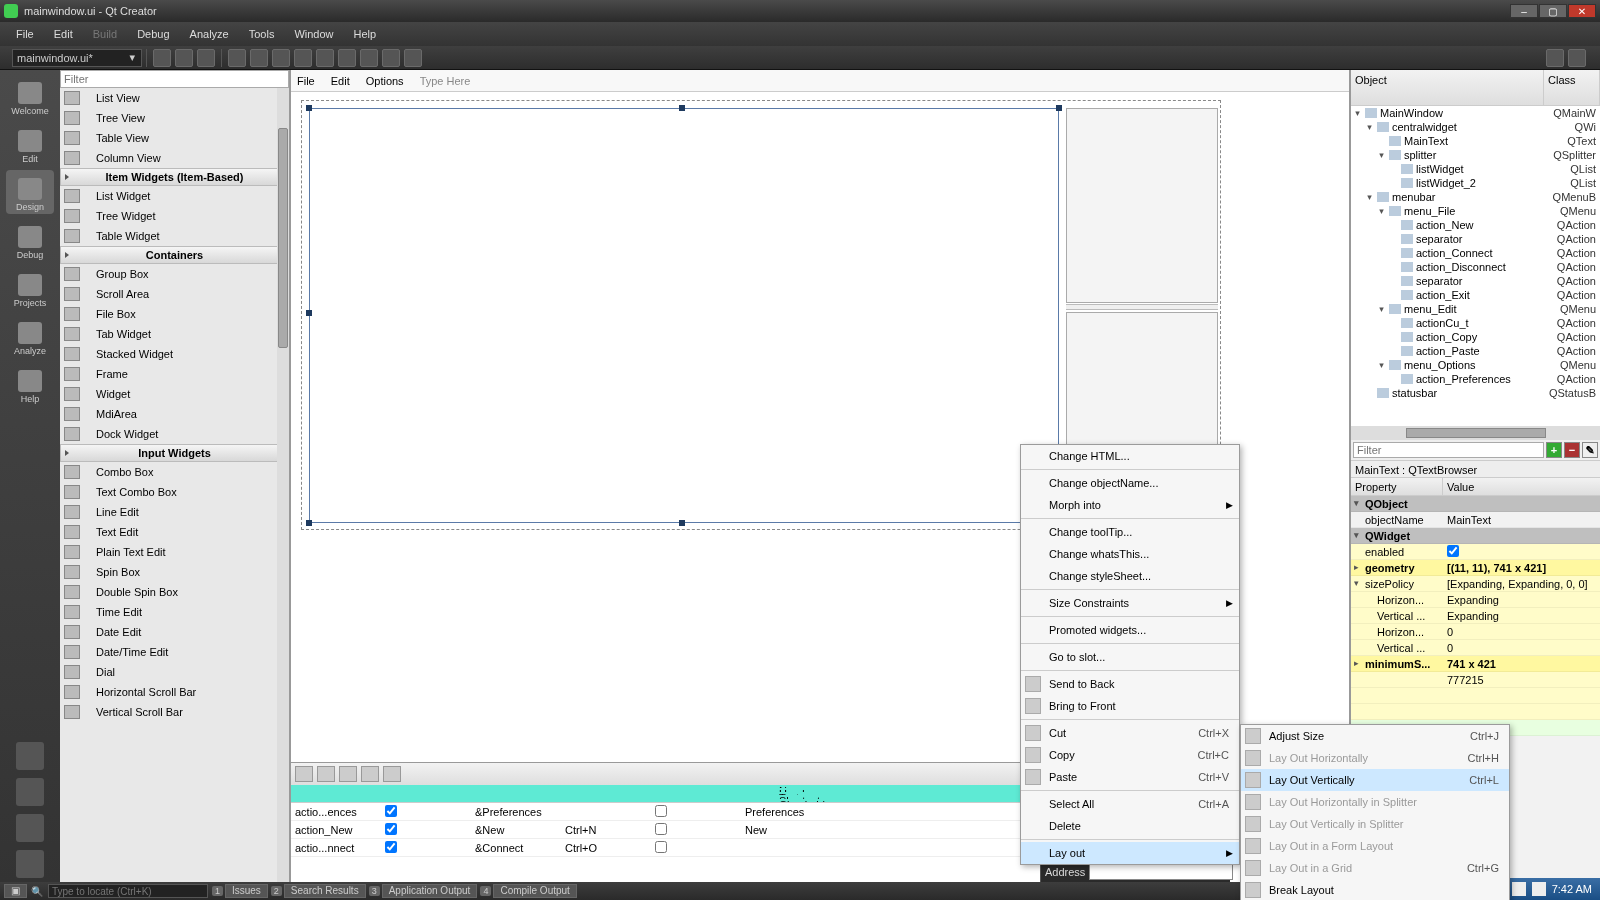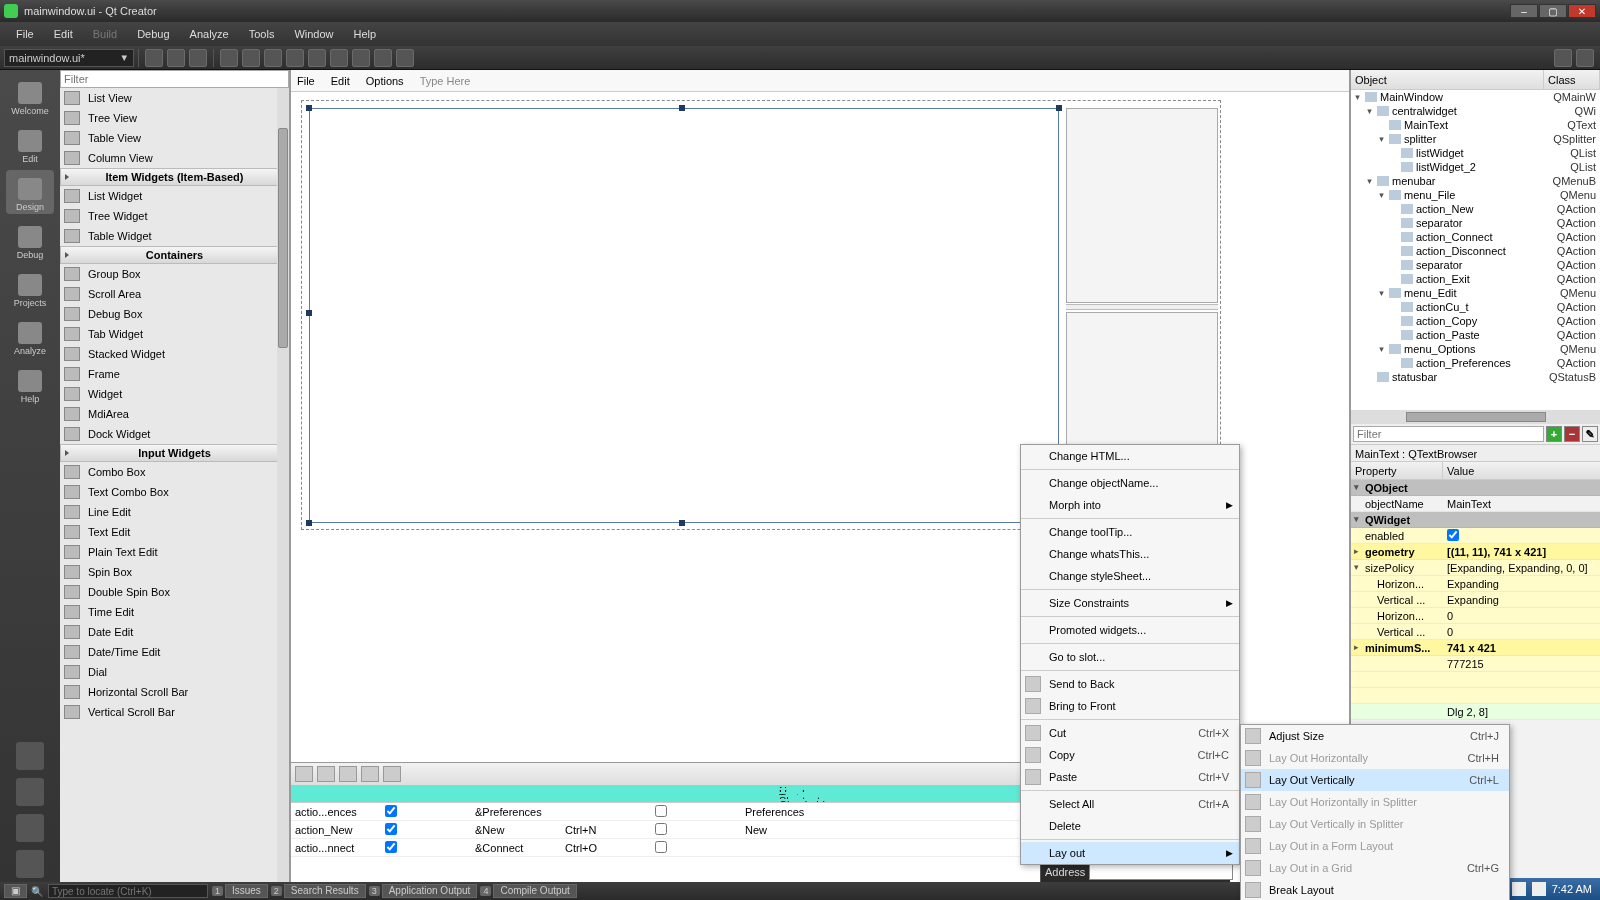--- a/index.html
+++ b/index.html
@@ -5,41 +5,41 @@
 * { margin:0; padding:0; box-sizing:border-box; font-family:"Segoe UI",Tahoma,sans-serif; font-size:11px; -webkit-user-select:none; user-select:none; }
 html,body { width:1600px; height:900px; overflow:hidden; background:#3c3c3c; }
 .titlebar { height:22px; background:linear-gradient(#4a4a4a,#2a2a2a); color:#ddd; display:flex; align-items:center; padding:0 4px; }
 .titlebar .qt-ico { width:14px; height:14px; background:#41cd52; border-radius:3px; margin-right:6px; }
 .titlebar .win-btns { margin-left:auto; display:flex; gap:1px; }
 .titlebar .win-btn { width:28px; height:14px; background:#666; border:1px solid #333; display:grid; place-items:center; color:#fff; font-size:10px; }
 .titlebar .win-btn.close { background:#c0392b; }
 .menubar { height:24px; background:linear-gradient(#444,#333); display:flex; padding:0 6px; }
 .menubar .item { padding:0 10px; line-height:24px; color:#ddd; cursor:default; }
 .menubar .item.dim { color:#777; }
-.toolbar { height:24px; background:linear-gradient(#3f3f3f,#2d2d2d); display:flex; align-items:center; padding:0 4px; border-bottom:1px solid #111; }
+.toolbar { height:24px; background:linear-gradient(#3f3f3f,#2d2d2d); display:flex; align-items:center; padding:0 12px; border-bottom:1px solid #111; }
 .toolbar .doc-combo { background:#222; color:#ccc; border:1px solid #555; height:18px; padding:0 6px 0 4px; width:130px; display:flex; align-items:center; }
 .toolbar .sep { width:1px; height:18px; background:#555; margin:0 4px; }
 .toolbar .tbtn { width:18px; height:18px; margin:0 2px; background:#555; border:1px solid #6a6a6a; border-radius:2px; }
 .toolbar .right { margin-left:auto; display:flex; }
 .main { display:flex; height:calc(900px - 22px - 24px - 24px - 18px); }
 .moderail { width:60px; background:linear-gradient(#4a4a4a,#333); display:flex; flex-direction:column; align-items:center; padding-top:4px; }
 .moderail .m { width:48px; height:44px; color:#ccc; text-align:center; font-size:9px; display:flex; flex-direction:column; align-items:center; justify-content:flex-end; padding-bottom:2px; border-radius:4px; margin-bottom:4px; cursor:default; }
 .moderail .m .ic { width:24px; height:22px; background:#888; border-radius:3px; margin-bottom:2px; }
 .moderail .m.active { background:#666; }
 .moderail .spacer { flex:1; }
 .moderail .r { width:28px; height:28px; background:#555; border-radius:3px; margin:4px 0; }
 .wbox { width:230px; background:#e8e8e8; border-right:1px solid #999; display:flex; flex-direction:column; }
 .wbox .filt { height:18px; }
 .wbox .filt input { width:100%; height:18px; border:1px solid #aaa; padding:0 3px; font-size:11px; }
 .wbox .list { flex:1; overflow:hidden; position:relative; }
 .wbox .list .scrollbar { position:absolute; right:0; top:0; width:12px; bottom:0; background:#ddd; }
 .wbox .list .scrollbar .thumb { position:absolute; left:1px; right:1px; background:#aaa; border:1px solid #888; border-radius:2px; }
 .wbox .grp { display:flex; align-items:center; background:linear-gradient(#f5f5f5,#d8d8d8); border:1px solid #bbb; height:18px; padding:0 4px; font-weight:bold; justify-content:center; position:relative; }
 .wbox .grp::before { content:""; position:absolute; left:4px; width:0; height:0; border-left:4px solid #555; border-top:3px solid transparent; border-bottom:3px solid transparent; }
-.wbox .wi { display:flex; align-items:center; height:20px; padding:0 4px; gap:8px; }
+.wbox .wi { display:flex; align-items:center; height:20px; padding:0 4px; gap:16px; }
 .wbox .wi .ic { width:16px; height:14px; background:#bbb; border:1px solid #888; }
 .canvas-wrap { flex:1; background:#fff; display:flex; flex-direction:column; border-left:1px solid #999; border-right:1px solid #999; }
 .form-menubar { height:22px; display:flex; align-items:center; padding:0 6px; gap:16px; background:#f8f8f8; border-bottom:1px solid #ccc; }
 .design-area { flex:1; position:relative; background:#fff; }
 .design-area .dotgrid { position:absolute; inset:0; background-image:radial-gradient(#bbb 0.5px,transparent 0.5px); background-size:10px 10px; }
 .outer-sel { position:absolute; border:1px dashed #888; }
 .handle { position:absolute; width:6px; height:6px; background:#1e3a5f; }
 .inner-panel { position:absolute; background:#f4f4f4; border:1px solid #aaa; }
 .vrule { position:absolute; background:#efefef; border-top:1px solid #bbb; border-bottom:1px solid #bbb; height:6px; }
 .action-area { height:120px; border-top:1px solid #999; display:flex; flex-direction:column; }
@@ -47,21 +47,21 @@
 .action-tb .ico { width:18px; height:16px; background:#ccc; border:1px solid #999; }
 .action-tb input { margin-left:auto; width:120px; height:16px; border:1px solid #aaa; padding:0 3px; font-size:11px; }
 .action-hdr, .action-row { display:flex; height:18px; align-items:center; border-bottom:1px solid #eee; }
 .action-hdr { background:#5eead4; border-bottom:1px solid #ccc;flex-direction:column; }
 .ac { padding:0 4px; overflow:hidden; white-space:nowrap; text-overflow:ellipsis; }
 .ac.c0{width:90px}.ac.c1{width:90px}.ac.c2{width:90px}.ac.c3{width:90px}.ac.c4{width:90px}.ac.c5{flex:1}
 .action-tabs { height:20px; display:flex; background:#e8e8e8; border-top:1px solid #ccc; }
 .action-tabs .t { padding:0 10px; line-height:18px; border:1px solid #bbb; background:#f4f4f4; margin-right:-1px; }
 .action-tabs .t.active { background:#fff; border-bottom:1px solid #fff; }
 .rside { width:250px; background:#f2f2f2; display:flex; flex-direction:column; border-left:1px solid #999; }
-.rside .hdr { display:flex; height:20px; background:linear-gradient(#f2f2f2,#dedede); border-bottom:1px solid #ccc; }
+.rside .hdr { display:flex; height:36px; background:linear-gradient(#f2f2f2,#dedede); border-bottom:1px solid #ccc; }
 .rside .hdr .h { flex:1; padding:0 4px; line-height:20px; border-right:1px solid #ccc; }
 .tree { flex:0 0 320px; overflow:hidden; background:#fff; position:relative; }
 .tree .row { display:flex; align-items:center; height:14px; padding:0 2px; }
 .tree .row .exp { width:9px; text-align:center; color:#555; font-size:9px; }
 .tree .row .ic { width:12px; height:10px; background:#bcd; margin:0 3px; }
 .tree .row .cls { margin-left:auto; color:#333; padding-right:2px; white-space:nowrap; overflow:hidden; text-overflow:ellipsis; max-width:60px; }
 .tree-scroll-h { height:14px; background:#ddd; display:flex; align-items:center; }
 .tree-scroll-h .th { margin:auto; height:10px; width:140px; background:#aaa; border:1px solid #888; }
 .prop-filter { display:flex; align-items:center; height:20px; padding:2px; gap:2px; background:#efefef; }
 .prop-filter input { flex:1; height:16px; border:1px solid #aaa; padding:0 3px; font-size:11px; }
@@ -200,21 +200,21 @@
         <div class="wi">
           <div class="ic"></div>
           <span>Group Box</span>
         </div>
         <div class="wi">
           <div class="ic"></div>
           <span>Scroll Area</span>
         </div>
         <div class="wi">
           <div class="ic"></div>
-          <span>Debug Box</span>
+          <span>File Box</span>
         </div>
         <div class="wi">
           <div class="ic"></div>
           <span>Tab Widget</span>
         </div>
         <div class="wi">
           <div class="ic"></div>
           <span>Stacked Widget</span>
         </div>
         <div class="wi">

